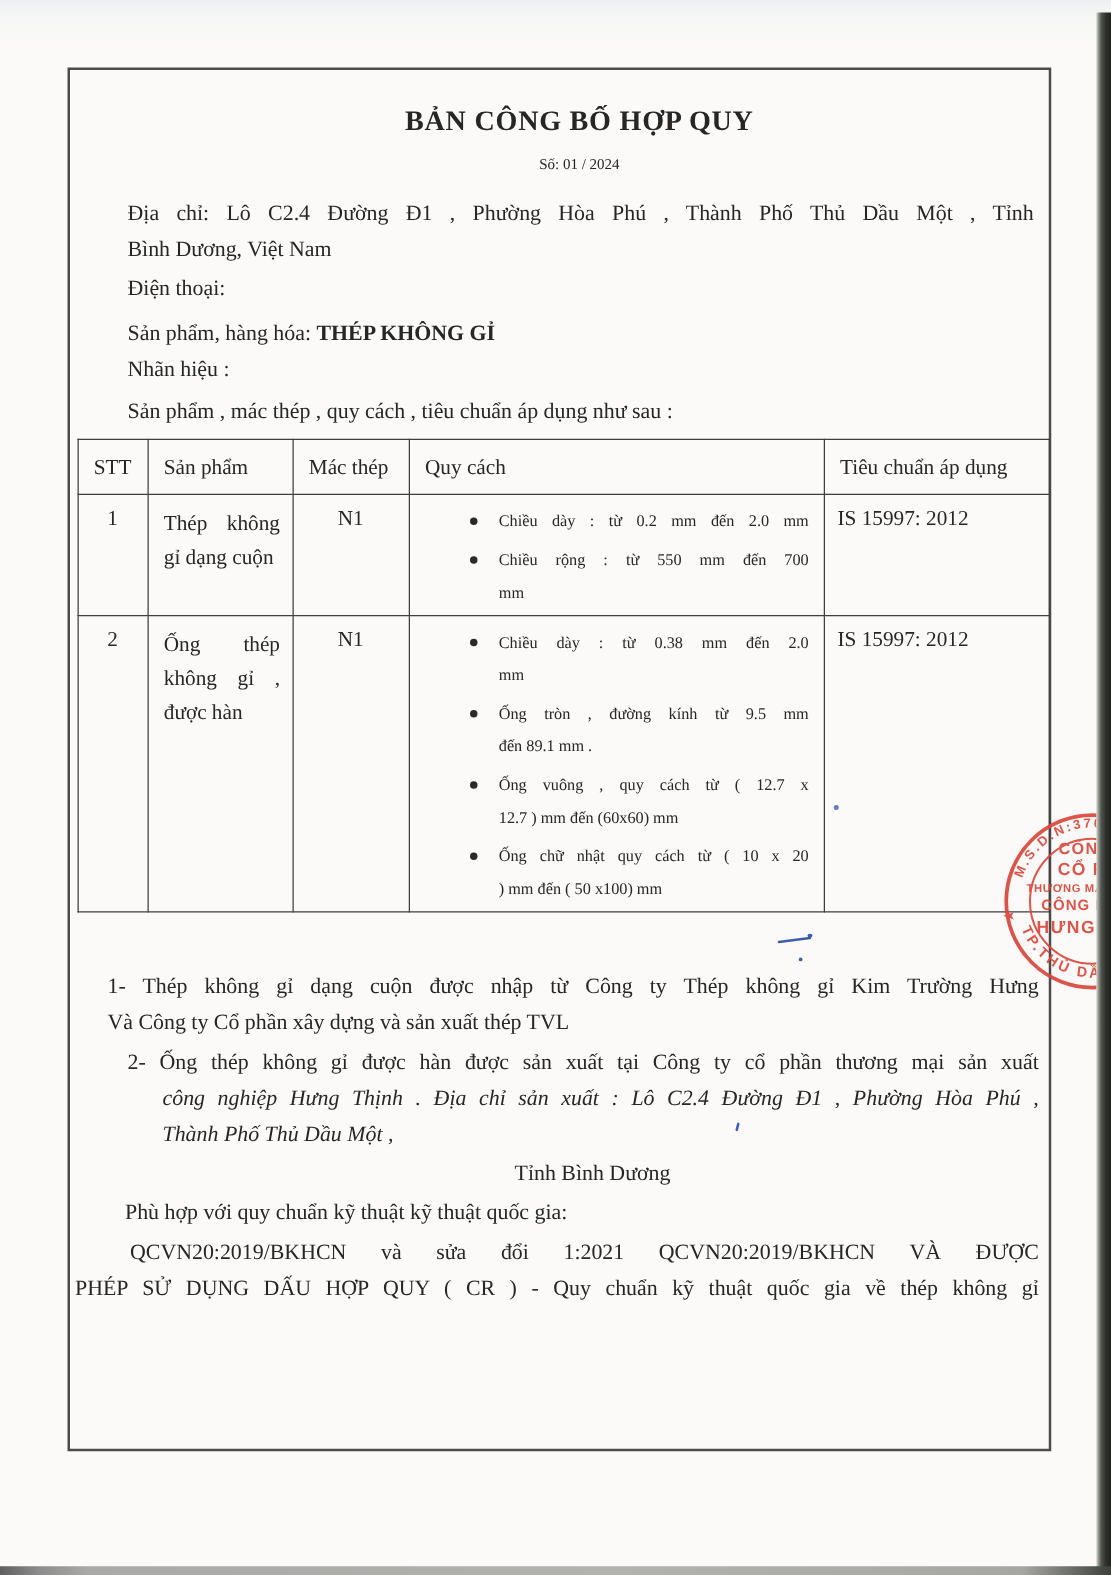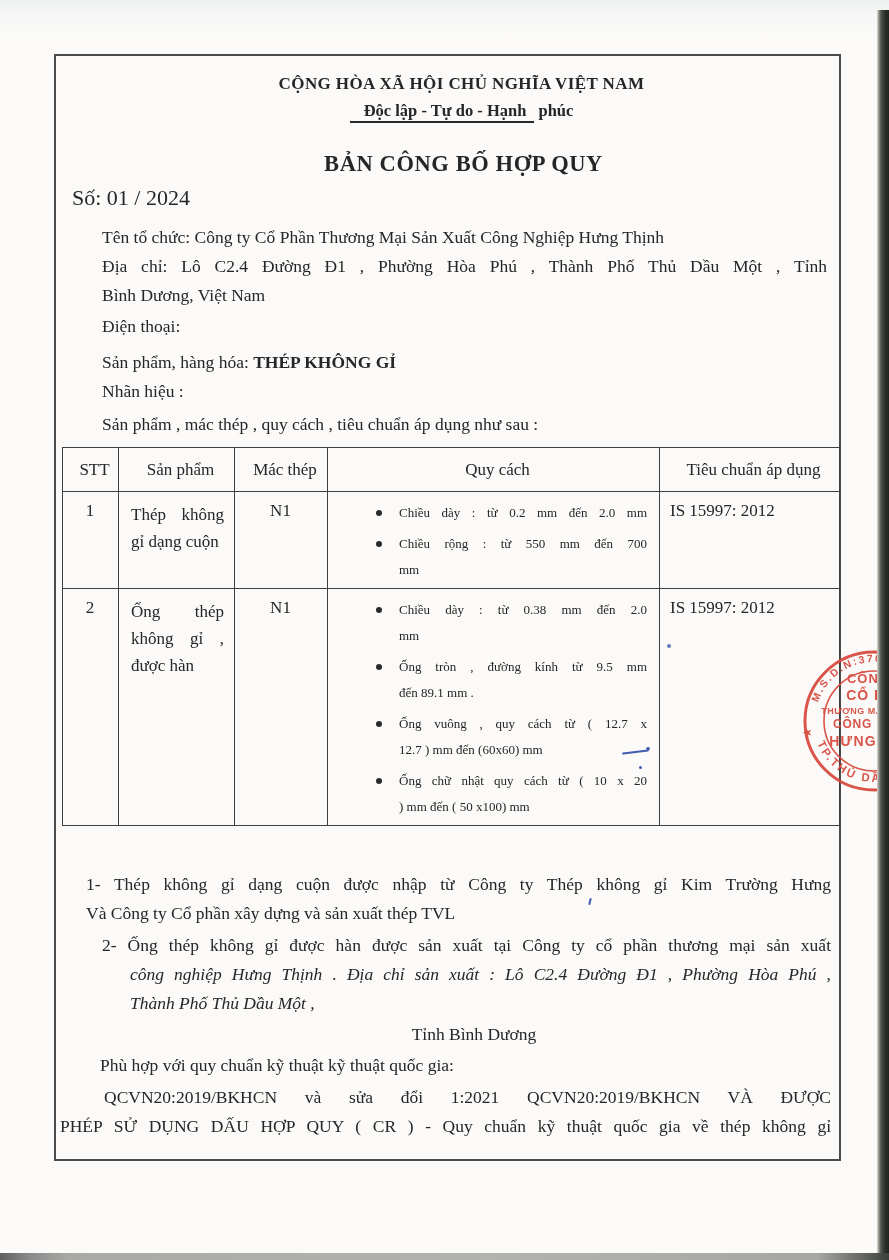--- a/index.html
+++ b/index.html
@@ -12,32 +12,32 @@
   .frame{
     position:absolute;left:54px;top:54px;width:787px;height:1107px;
     border:2px solid #4b4b4b;box-sizing:border-box;background:transparent;
   }
   
   .nat-header{text-align:center;margin-top:16px;transform:translateX(14px);}
   .nh1{font-size:17px;font-weight:bold;letter-spacing:.4px;line-height:24px;}
   .nh2{font-size:16.5px;font-weight:bold;line-height:25px;margin-top:2px;}
   .nh2 .ul{border-bottom:2px solid #2a2a2a;padding:0 8px 1px 14px;}
   .doc-title{text-align:center;font-size:22.5px;font-weight:bold;letter-spacing:.6px;line-height:30px;margin-top:26px;transform:translateX(16px);}
-  .doc-number{font-size:22px;line-height:26px;margin-top:6px;transform:translateX(16px);}
+  .doc-number{text-align:center;font-size:12px;line-height:26px;margin-top:6px;transform:translateX(16px);}
   
   .info{margin:12px 12px 0 46px;font-size:17.5px;line-height:29px;}
   .jline{text-align:justify;text-align-last:justify;}
   .line-phone{margin-top:2px;}
   .line-product{margin-top:7px;}
   .bold{font-weight:bold;}
   .line-intro{margin-top:4px;}
   
   table.spec{border-collapse:collapse;margin:8px 0 0 6px;table-layout:fixed;width:777px;font-size:17px;}
   table.spec th,table.spec td{border:1.5px solid #3f3f3f;vertical-align:top;box-sizing:border-box;}
-  table.spec th{height:44px;vertical-align:middle;font-weight:normal;text-align:center;padding:0 4px 0 12px;margin-left:12px;}
+  table.spec th{height:44px;vertical-align:middle;font-weight:normal;text-align:left;padding:0 4px 0 12px;margin-left:12px;}
   th.c,td.c{text-align:center;padding-left:0;}
   td.cell-stt{padding-top:9px;}
   td.cell-product{padding:9px 10px 0 12px;line-height:27px;}
   td.cell-grade{padding-top:9px;}
   td.cell-specs{padding:8px 12px 0 40px;}
   td.cell-standard{padding:9px 6px 0 10px;}
   tr.r1 td{height:96px;}
   tr.r2 td{height:226px;}
   ul.specs{margin:0;padding:0;list-style:none;}
   ul.specs li{position:relative;padding-left:31px;margin-bottom:5px;font-size:13px;line-height:26px;}
@@ -64,30 +64,25 @@
   .ink-dot{left:646px;top:747px;width:4px;height:3px;border-radius:50%;}
   .ink-dot2{left:639px;top:766px;width:3px;height:3px;border-radius:50%;}
   .ink-speck{left:667px;top:644px;width:4px;height:4px;border-radius:50%;opacity:.8;}
   .ink-tick{left:589px;top:898px;width:2px;height:7px;transform:rotate(14deg);border-radius:1px;}
 </style>
 </head>
 <body>
 
 <div class="frame">
 
-  <div class="nat-header">
-    <div class="nh1">CỘNG HÒA XÃ HỘI CHỦ NGHĨA VIỆT NAM</div>
-    <div class="nh2"><span class="ul">Độc lập - Tự do - Hạnh</span> <span>phúc</span></div>
-  </div>
 
   <div class="doc-title">BẢN CÔNG BỐ HỢP QUY</div>
   <div class="doc-number">Số: 01 / 2024</div>
 
   <div class="info">
-    <div>Tên tổ chức: Công ty Cổ Phần Thương Mại Sản Xuất Công Nghiệp Hưng Thịnh</div>
     <div class="jline">Địa chỉ: Lô C2.4 Đường Đ1 , Phường Hòa Phú , Thành Phố Thủ Dầu Một , Tỉnh</div>
     <div>Bình Dương, Việt Nam</div>
     <div class="line-phone">Điện thoại:</div>
     <div class="line-product"><span>Sản phẩm, hàng hóa: </span><span class="bold">THÉP KHÔNG GỈ</span></div>
     <div>Nhãn hiệu :</div>
     <div class="line-intro">Sản phẩm , mác thép , quy cách , tiêu chuẩn áp dụng như sau :</div>
   </div>
 
   <table class="spec">
     <colgroup>

